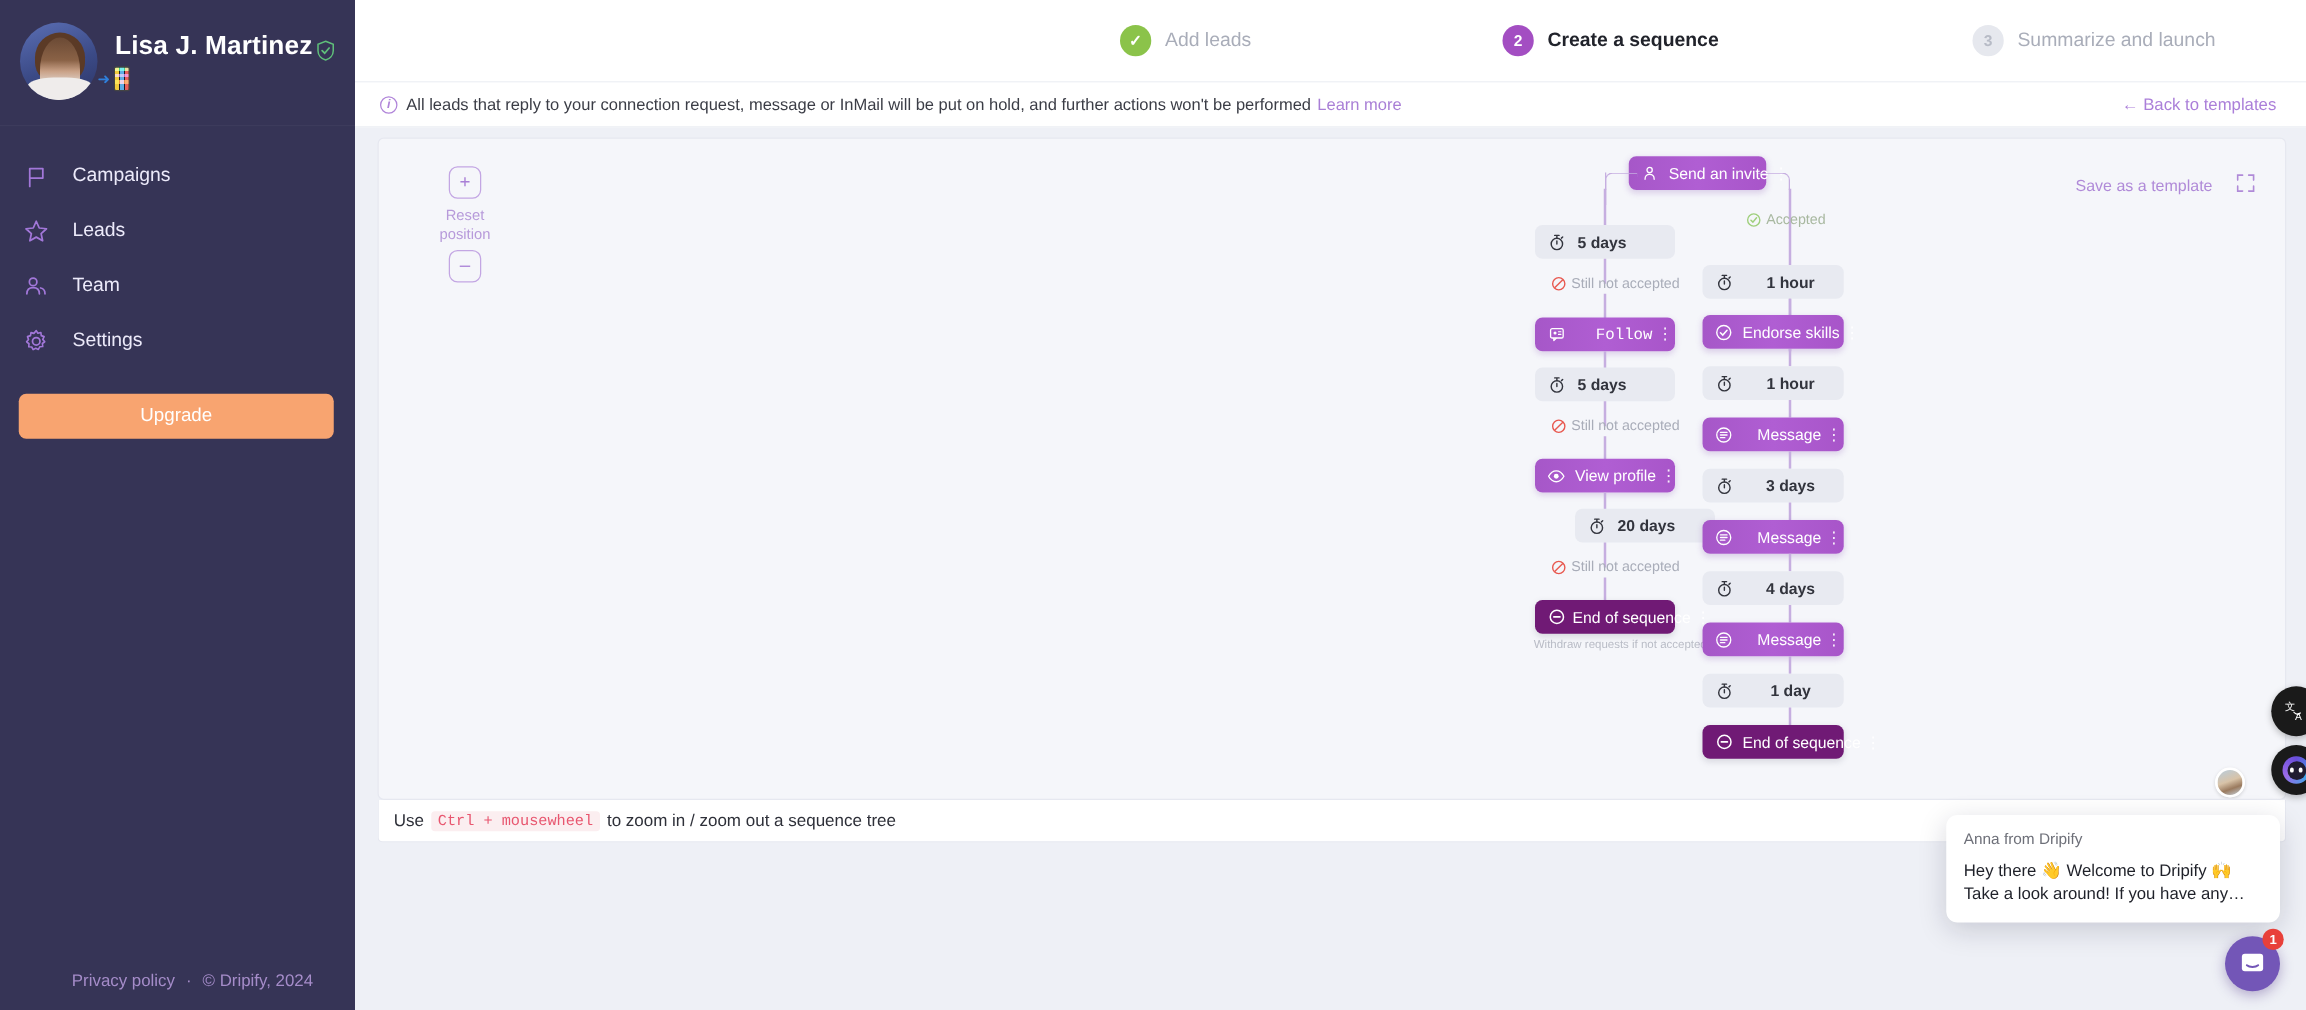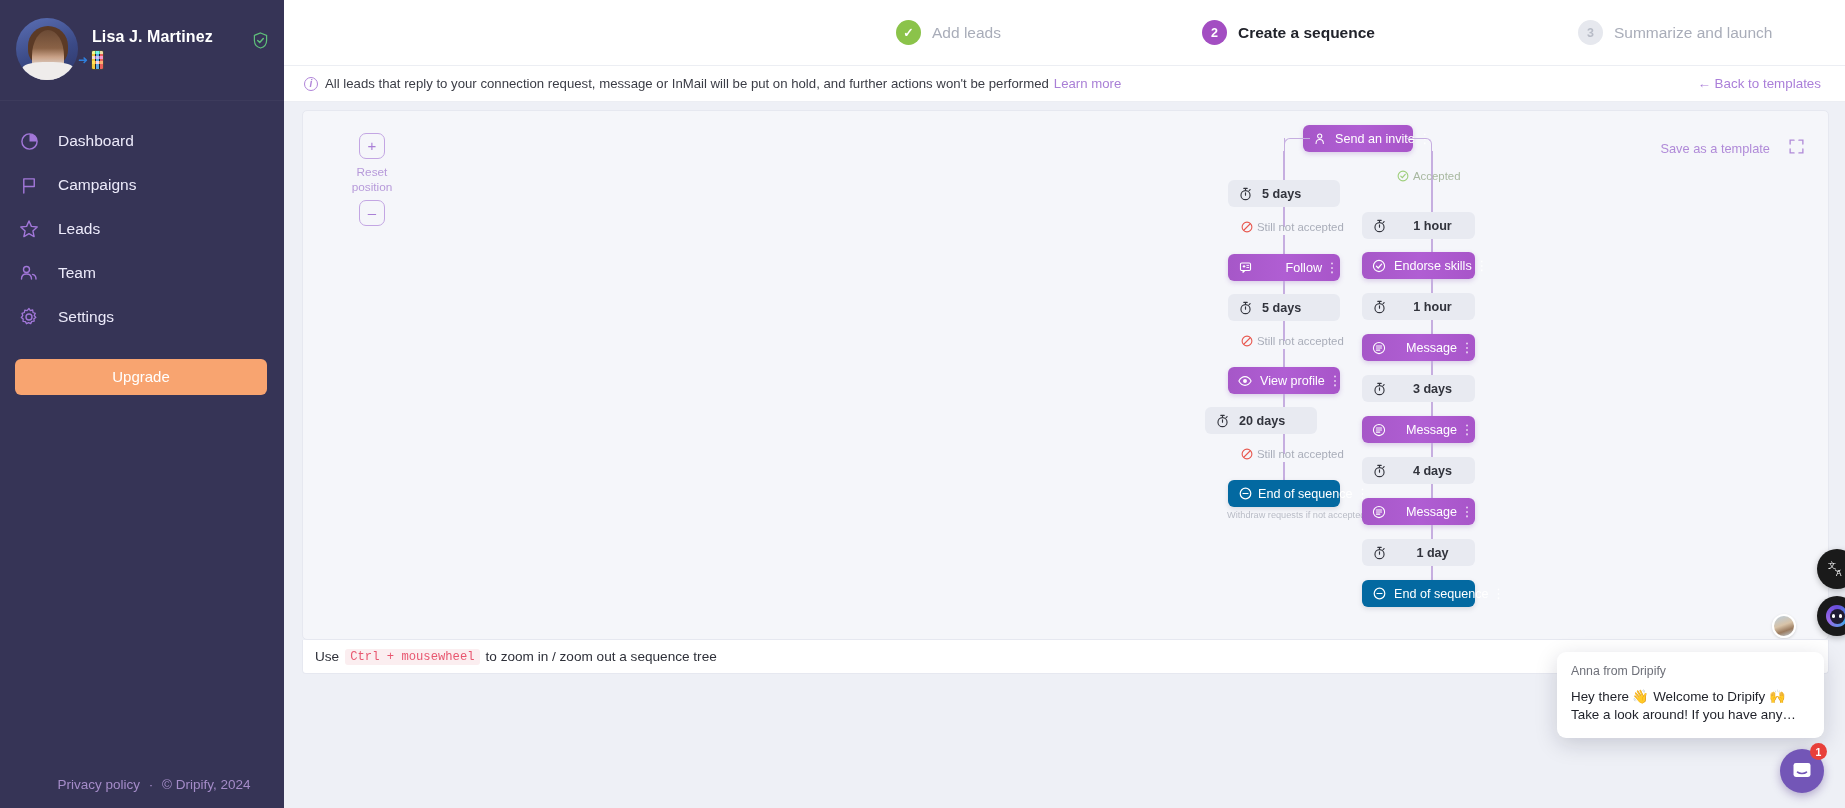--- a/index.html
+++ b/index.html
@@ -40,21 +40,21 @@
   .avatar-wrap .hair {
     position:absolute; left:12px; top:8px; width:40px; height:40px;
     background:#5b3a26; border-radius:50% 50% 40% 40%;
   }
   .avatar-wrap .body {
     position:absolute; left:6px; bottom:0; width:52px; height:18px;
     background:#efeceb; border-radius: 40% 40% 0 0;
   }
   .profile-name {
     margin-left: 14px;
-    font-size: 16px; font-weight: 700; color: #ffffff;
+    font-size: 21px; font-weight: 700; color: #ffffff;
     letter-spacing: .1px; line-height: 1.15;
   }
   .profile-sub {
     margin-top: 4px; display: flex; align-items: center; gap: 3px;
   }
   .mini-phone {
     width: 13px; height: 20px; border-radius: 2px;
     background: #1c1c28; border: 1px solid #444;
     display:block;
     background-image:
@@ -183,21 +183,21 @@
     position: absolute; height: 27px;
     display: flex; align-items: center;
     border-radius: 6px; font-size: 12.6px;
     white-space: nowrap;
   }
   .node.action {
     background: linear-gradient(90deg,#a657c8 0%,#b05ed3 50%,#a855c9 100%);
     color: #fff; box-shadow: 0 2px 5px rgba(120,60,170,.22);
   }
   .node.endnode {
-    background: #0369a1; color: #fff; box-shadow: 0 2px 5px rgba(90,90,110,.18);
+    background: #701a75; color: #fff; box-shadow: 0 2px 5px rgba(90,90,110,.18);
   }
   .node.delay {
     background: #e8eaf1; color: #32343d; font-weight: 600;
   }
   .node .n-ico {
     width: 26px; display: flex; align-items: center; justify-content: center;
     flex: 0 0 26px; margin-left: 4px;
   }
   .node .n-label { flex: 1; text-align: right; padding: 0 2px; }
   .node.delay .n-label { text-align: left; padding-left: 4px; }
@@ -316,29 +316,20 @@
         </div>
       </div>
       <svg class="shield" viewBox="0 0 16 18">
         <path d="M8 1 L14.5 3.5 V9 C14.5 13 11.5 16 8 17 C4.5 16 1.5 13 1.5 9 V3.5 Z" fill="none" stroke="#5fbf7a" stroke-width="1.3"></path>
         <path d="M5 9 L7.2 11.2 L11 6.8" fill="none" stroke="#5fbf7a" stroke-width="1.5" stroke-linecap="round"></path>
       </svg>
     </div>
 
     <nav class="nav">
 
-      <div class="nav-item">
-        <span class="nav-icon">
-          <svg width="19" height="19" viewBox="0 0 20 20">
-              <circle cx="10" cy="10" r="8" fill="none" stroke="#a277d9" stroke-width="1.5"></circle>
-              <path d="M10 10 V2 A8 8 0 0 1 18 10 Z" fill="#a277d9"></path>
-            </svg>
-        </span>
-        <span class="nav-label">Dashboard</span>
-      </div>
 
       <div class="nav-item">
         <span class="nav-icon">
           <svg width="19" height="19" viewBox="0 0 20 20">
               <path d="M4 18 V3 H15 L15 11 H4" fill="none" stroke="#a277d9" stroke-width="1.5" stroke-linejoin="round" stroke-linecap="round"></path>
             </svg>
         </span>
         <span class="nav-label">Campaigns</span>
       </div>
 
@@ -454,21 +445,21 @@
         <div class="connector" style="left:980px; top:96px; height:20px;"></div>
         <div class="branch-label" style="left:938px; top:110px;">
           <svg width="12" height="12" viewBox="0 0 14 14">
               <circle cx="7" cy="7" r="5.7" fill="none" stroke="#e8584f" stroke-width="1.3"></circle>
               <path d="M3.2 10.8 L10.8 3.2" stroke="#e8584f" stroke-width="1.3"></path>
             </svg>
           <span>Still not accepted</span>
         </div>
         <div class="connector" style="left:980px; top:124px; height:22px;"></div>
 
-        <div class="node action" style="left:925px; top:143px; width:112px;">
+        <div class="node action" style="left:925px; top:143px; width:112px;font-family:Liberation Mono, monospace;">
           <span class="n-ico">
             <svg width="13" height="13" viewBox="0 0 16 16">
                 <rect x="1.8" y="2.4" width="12.4" height="9.2" rx="1.6" fill="none" stroke="#fff" stroke-width="1.3"></rect>
                 <path d="M5 11.6 L5 14 L7.6 11.6" fill="none" stroke="#fff" stroke-width="1.3" stroke-linejoin="round"></path>
                 <circle cx="6.2" cy="6.6" r="1.5" fill="#fff"></circle>
                 <path d="M9.6 5.4 H12 M9.6 8 H12" stroke="#fff" stroke-width="1.1" stroke-linecap="round"></path>
               </svg>
           </span>
           <span class="n-label">Follow</span>
           <span class="n-dots">⋮</span>
@@ -499,21 +490,21 @@
             <svg width="14" height="12" viewBox="0 0 16 12">
                 <path d="M1 6 C3 2.2 5.4 1 8 1 C10.6 1 13 2.2 15 6 C13 9.8 10.6 11 8 11 C5.4 11 3 9.8 1 6 Z" fill="none" stroke="#fff" stroke-width="1.2"></path>
                 <circle cx="8" cy="6" r="2.2" fill="#fff"></circle>
               </svg>
           </span>
           <span class="n-label">View profile</span>
           <span class="n-dots">⋮</span>
         </div>
         <div class="connector" style="left:980px; top:283px; height:14px;"></div>
 
-        <div class="node delay" style="left:902px; top:296px; width:112px;">
+        <div class="node delay" style="left:957px; top:296px; width:112px;">
           <span class="n-ico">
             <svg width="13" height="14" viewBox="0 0 14 16">
                 <circle cx="7" cy="9.3" r="5.2" fill="none" stroke="#32343d" stroke-width="1.3"></circle>
                 <path d="M7 6.6 V9.3 M5 1.5 H9 M7 1.5 V3.8 M11.2 4 L12.3 3" stroke="#32343d" stroke-width="1.3" stroke-linecap="round" fill="none"></path>
               </svg>
           </span>
           <span class="n-label">20 days</span>
         </div>
         <div class="connector" style="left:980px; top:323px; height:20px;"></div>
         <div class="branch-label" style="left:938px; top:337px;">

